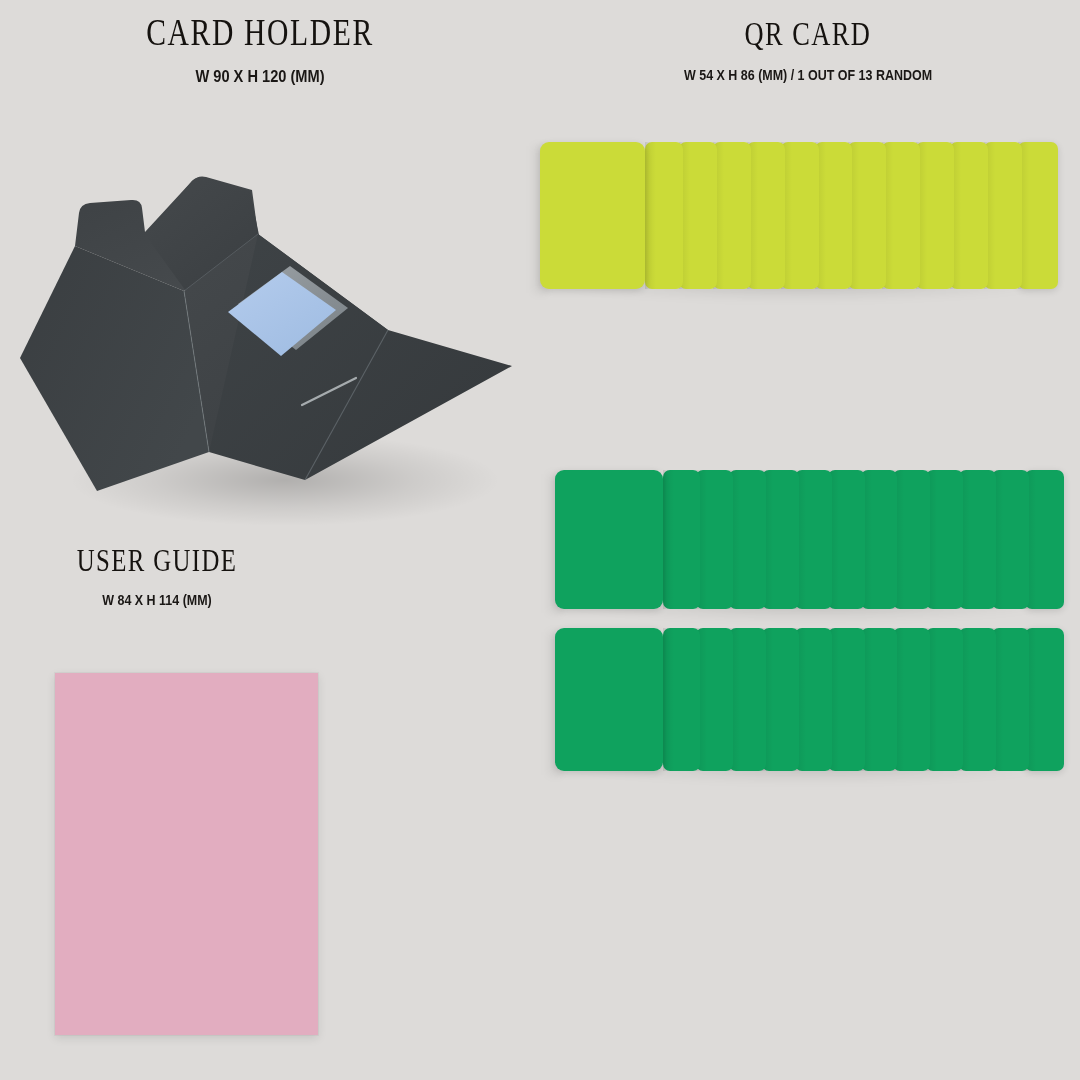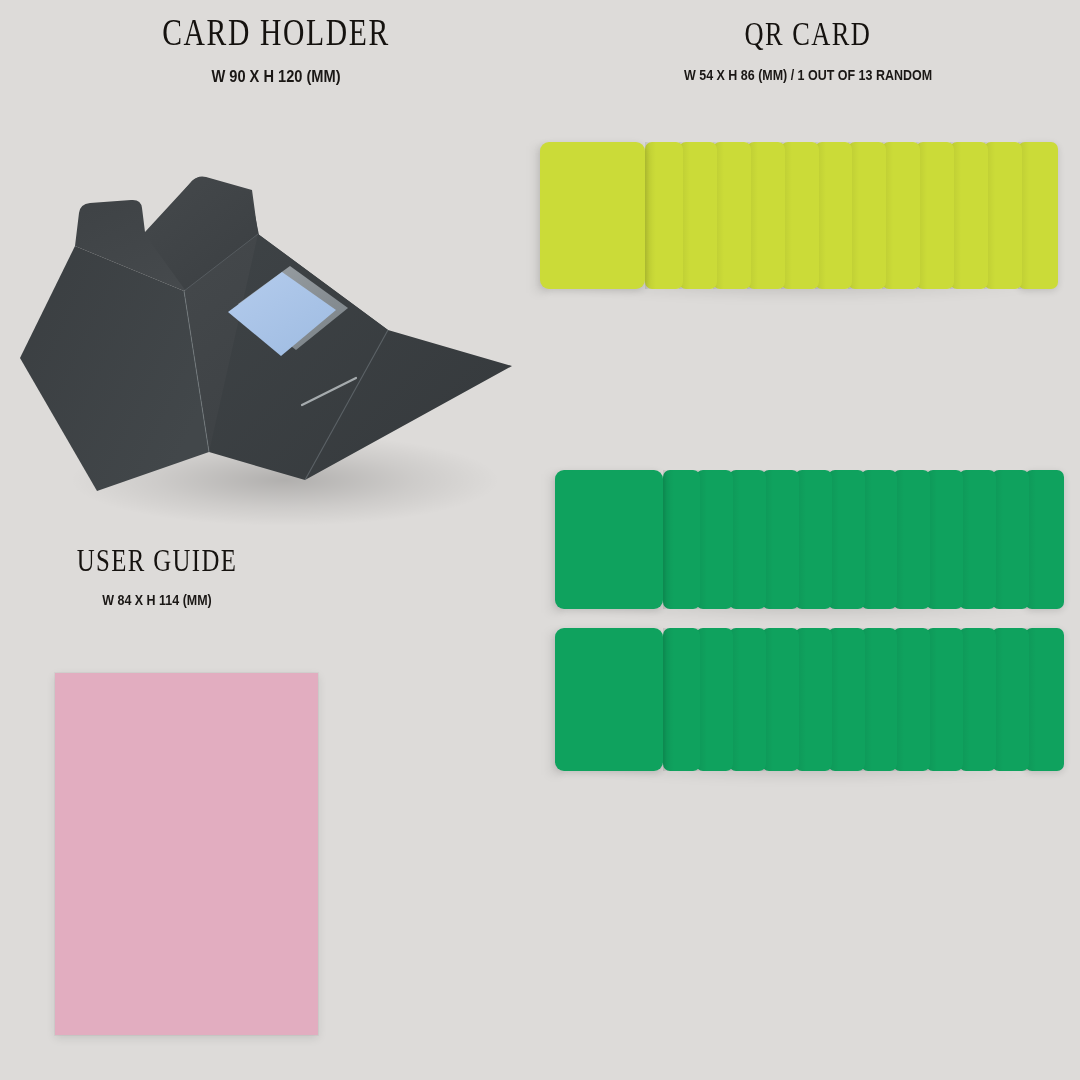--- a/index.html
+++ b/index.html
@@ -26,21 +26,21 @@
   }
   .item-sub {
     font-family:"Liberation Sans", sans-serif;
     font-weight:600;
     color:#1a1715;
     white-space:nowrap;
     transform:scaleX(0.86);
     line-height:1.0;
   }
 
-  #lbl-card-holder { left:16px; top:14px; width:520px; }
+  #lbl-card-holder { left:0; top:14px; width:520px; }
   #lbl-card-holder .item-title { font-size:37px; }
   #lbl-card-holder .item-sub   { font-size:17px; margin-top:17px; }
 
   #lbl-qr { left:548px; top:18px; width:520px; }
   #lbl-qr .item-title { font-size:33px; }
   #lbl-qr .item-sub   { font-size:14.5px; margin-top:17px; }
 
   #lbl-photocard { left:560px; top:340px; width:520px; }
   #lbl-photocard .item-title { font-size:33px; }
   #lbl-photocard .item-sub   { font-size:14.5px; margin-top:17px; }

